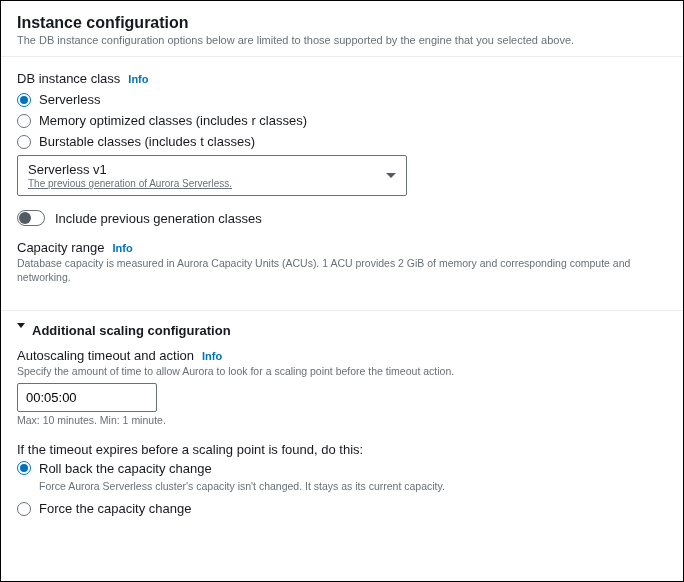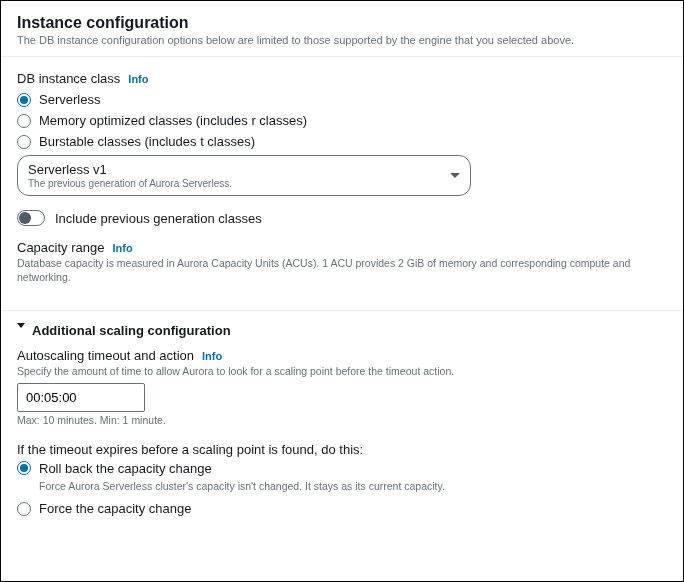--- a/index.html
+++ b/index.html
@@ -14,34 +14,34 @@
 .info-link { font-size: 11px; font-weight: 700; color: #0073bb; cursor: pointer; }
 .radio-group { margin-top: 6px; }
 .radio-item { display: flex; align-items: center; gap: 8px; margin-bottom: 6px; cursor: pointer; }
 .radio-outer { width: 14px; height: 14px; border: 1px solid #687078; border-radius: 50%; display: flex; align-items: center; justify-content: center; flex-shrink: 0; }
 .radio-outer.checked { border-color: #0073bb; }
 .radio-inner { width: 8px; height: 8px; border-radius: 50%; background: #0073bb; }
 .radio-label { font-size: 13px; color: #16191f; }
 .select { border: 1px solid #687078; border-radius: 2px; padding: 6px 10px; display: flex; justify-content: space-between; align-items: center; cursor: pointer; background: #fff; }
 .select-main { display: flex; flex-direction: column; gap: 1px; }
 .select-title { font-size: 13px; color: #16191f; }
-.select-sub { font-size: 10px; color: #687078; }
+.select-sub { font-size: 10px; color: #687078; text-decoration: underline; }
 .caret-down { width: 0; height: 0; border-left: 5px solid transparent; border-right: 5px solid transparent; border-top: 5px solid #545b64; }
 .toggle-row { display: flex; align-items: center; gap: 10px; margin-top: 14px; }
 .toggle { width: 28px; height: 16px; border-radius: 8px; background: #fff; border: 1px solid #687078; position: relative; cursor: pointer; }
 .toggle-knob { width: 12px; height: 12px; border-radius: 50%; background: #545b64; position: absolute; top: 1px; left: 1px; }
 .help { font-size: 10.5px; color: #687078; margin-top: 2px; line-height: 1.3; }
 .row2 { display: flex; gap: 16px; margin-top: 6px; }
 .col { flex: 1; }
 .section-divider { border-top: 1px solid #eaeded; margin-top: 18px; }
 .expander-header { display: flex; align-items: flex-start; gap: 7px; padding: 12px 16px 0 16px; cursor: pointer; }
 .caret-down-sm { width: 0; height: 0; border-left: 4px solid transparent; border-right: 4px solid transparent; border-top: 5px solid #16191f; }
 .expander-title { font-size: 13px; font-weight: 700; }
 .sub-body { padding: 10px 16px 0 16px; }
-.text-input { border: 1px solid #687078; border-radius: 2px; padding: 6px 8px; font-size: 13px; width: 128px; }
+.text-input { border: 1px solid #687078; border-radius: 2px; padding: 6px 8px; font-size: 13px; width: 140px; }
 .radio-desc { font-size: 10.5px; color: #687078; margin-left: 22px; line-height: 1.3; margin-top: -2px; margin-bottom: 8px; }
 .mt14 { margin-top: 14px; }
 .mt4 { margin-top: 4px; }
 </style>
 </head>
 <body>
 
 <div class="panel">
 
   <div class="panel-header">
@@ -65,21 +65,21 @@
       <div class="radio-item">
         <span class="radio-outer"></span>
         <span class="radio-label">Memory optimized classes (includes r classes)</span>
       </div>
       <div class="radio-item">
         <span class="radio-outer"></span>
         <span class="radio-label">Burstable classes (includes t classes)</span>
       </div>
     </div>
 
-    <div class="select mt4" style="width:454px;border-radius:12px;">
+    <div class="select mt4" style="width:390px;">
       <div class="select-main">
         <span class="select-title">Serverless v1</span>
         <span class="select-sub">The previous generation of Aurora Serverless.</span>
       </div>
       <span class="caret-down"></span>
     </div>
 
     <div class="toggle-row">
       <div class="toggle">
         <div class="toggle-knob"></div>

